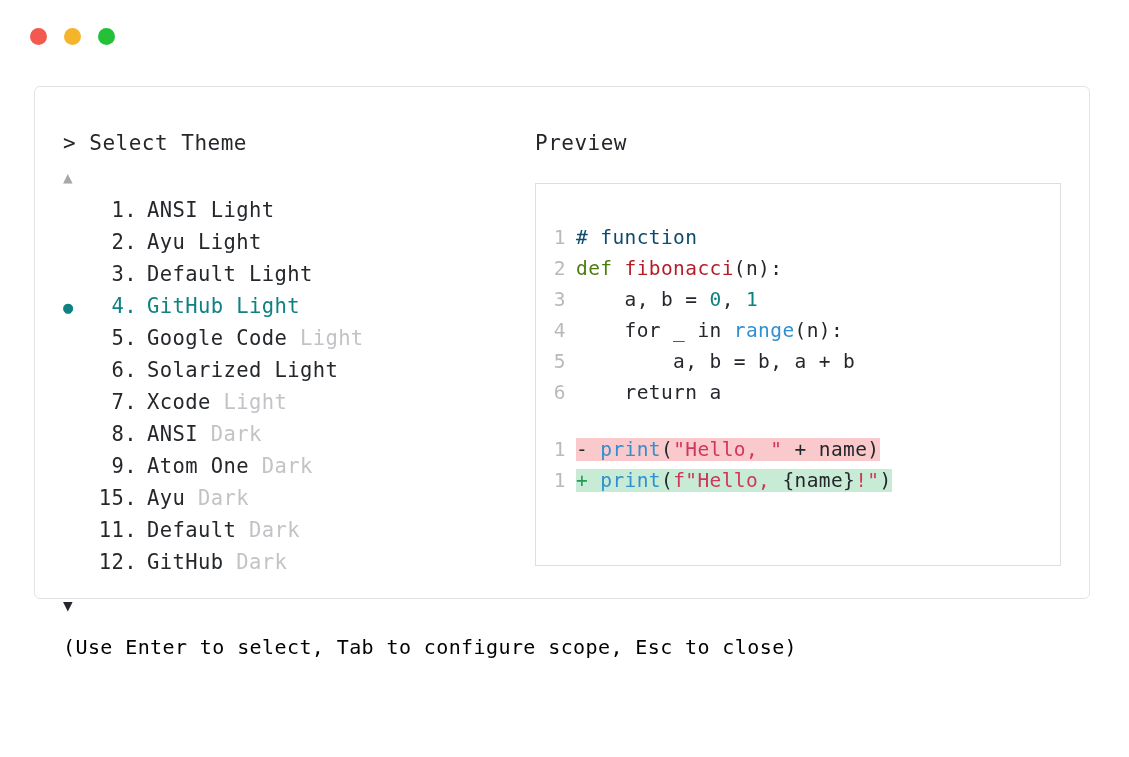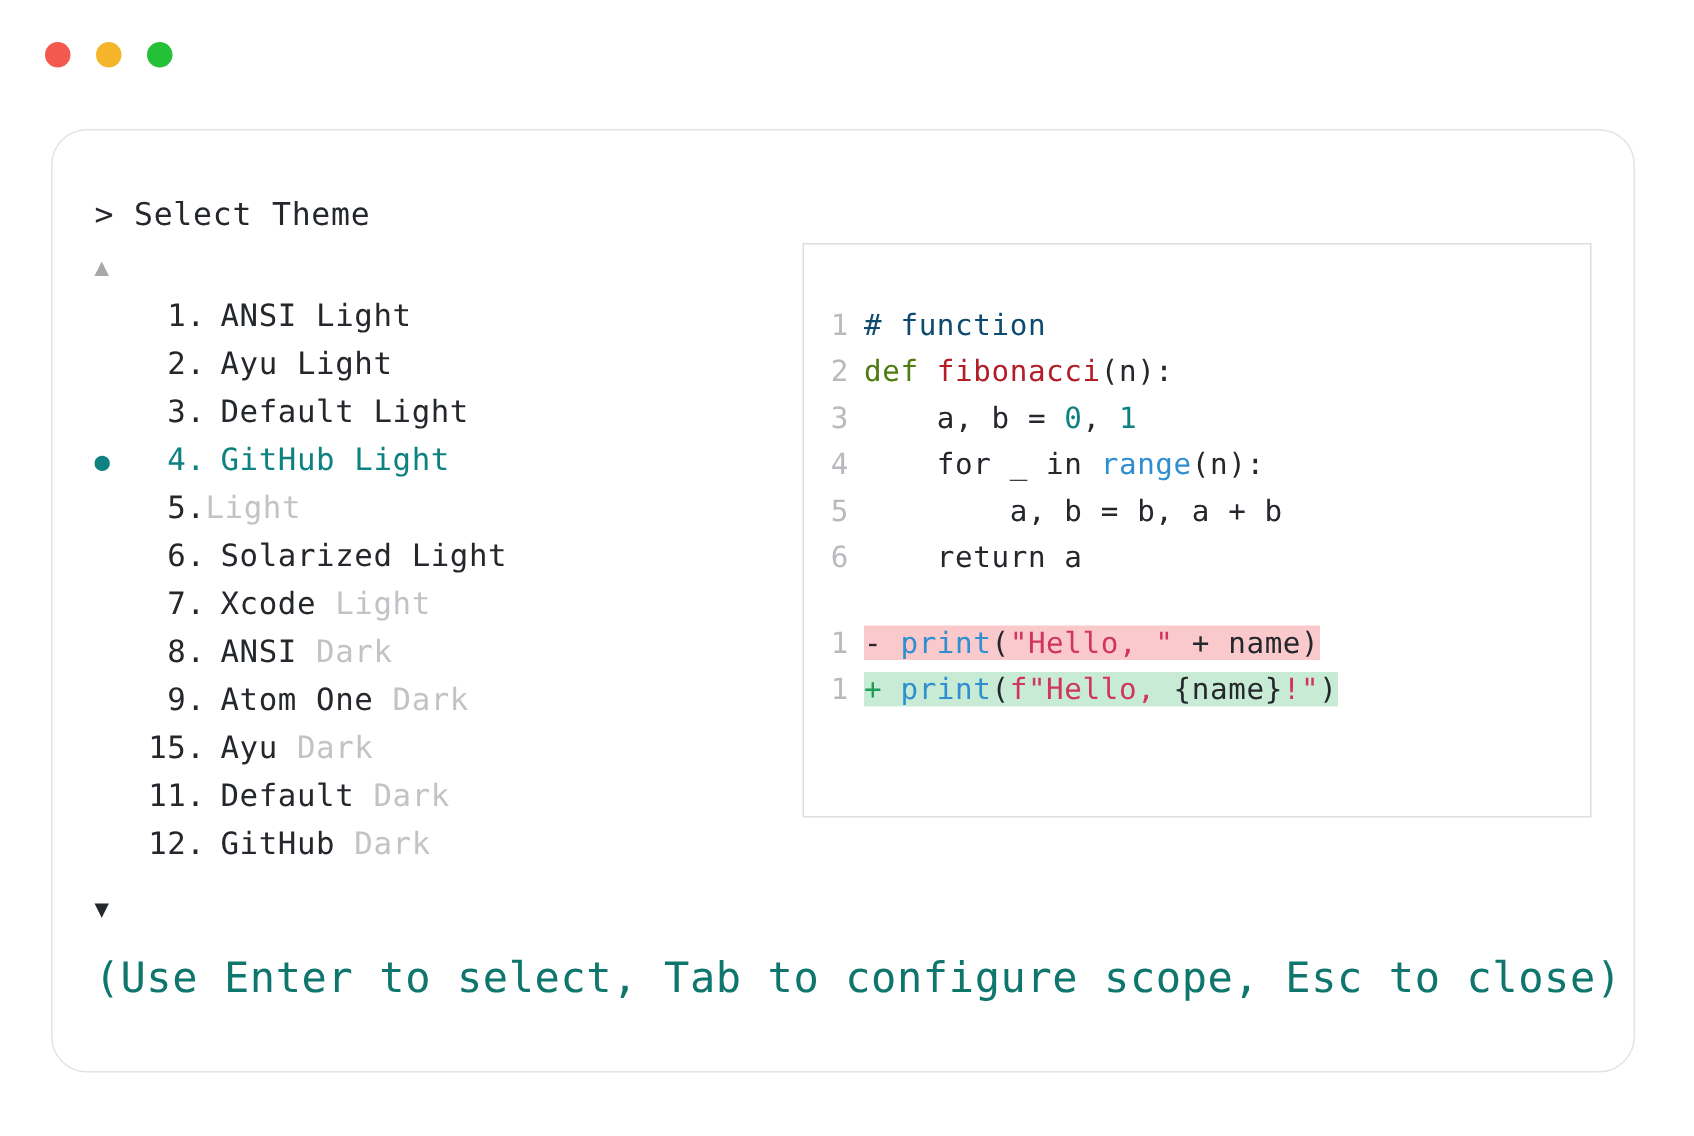--- a/index.html
+++ b/index.html
@@ -26,24 +26,24 @@
   }
   .dot { width: 17px; height: 17px; border-radius: 50%; }
   .dot-red    { background: #f4594f; }
   .dot-yellow { background: #f5b52a; }
   .dot-green  { background: #24c138; }
 
   
   .card {
     position: absolute;
     left: 34px; top: 86px;
-    width: 1056px; height: 629px;
+    width: 1056px; height: 513px;
     background: #ffffff;
     border: 1.5px solid #e3e3e5;
-    border-radius: 24px;
+    border-radius: 6px;
   }
 
   
   .left-pane {
     position: absolute;
     left: 28px; top: 46px;
     width: 470px;
   }
   .prompt-line {
     font-size: 21px;
@@ -91,22 +91,22 @@
   .theme-row.selected .num-col,
   .theme-row.selected .name-col,
   .theme-row.selected .variant { color: #0d8280; }
   .variant { color: #24272b; padding-left: 0; }
   .variant.dim { color: #c2c3c6; }
 
   
   .hint {
     position: absolute;
     left: 28px; top: 548px;
-    font-size: 28px;
-    color: #0f766e;
+    font-size: 20px;
+    color: #000000;
     letter-spacing: 0.4px;
     white-space: pre;
   }
 
   
   .right-pane {
     position: absolute;
     left: 500px; top: 46px;
     width: 530px;
   }
@@ -189,36 +189,37 @@
     <div class="left-pane">
       <div class="prompt-line">&gt; Select Theme</div>
 
       <div class="scroll-arrow up">▲</div>
 
       <div class="theme-list" id="theme-list">
           <div class="theme-row"><span class="bullet-col"> </span><span class="num-col">1.</span><span class="name-col">ANSI </span><span class="variant">Light</span></div>
           <div class="theme-row"><span class="bullet-col"> </span><span class="num-col">2.</span><span class="name-col">Ayu </span><span class="variant">Light</span></div>
           <div class="theme-row"><span class="bullet-col"> </span><span class="num-col">3.</span><span class="name-col">Default </span><span class="variant">Light</span></div>
           <div class="theme-row selected"><span class="bullet-col">●</span><span class="num-col">4.</span><span class="name-col">GitHub </span><span class="variant">Light</span></div>
-          <div class="theme-row"><span class="bullet-col"> </span><span class="num-col">5.</span><span class="variant dim">Light</span></div>
+          <div class="theme-row"><span class="bullet-col"> </span><span class="num-col">5.</span><span class="name-col">Google Code </span><span class="variant dim">Light</span></div>
           <div class="theme-row"><span class="bullet-col"> </span><span class="num-col">6.</span><span class="name-col">Solarized </span><span class="variant">Light</span></div>
           <div class="theme-row"><span class="bullet-col"> </span><span class="num-col">7.</span><span class="name-col">Xcode </span><span class="variant dim">Light</span></div>
           <div class="theme-row"><span class="bullet-col"> </span><span class="num-col">8.</span><span class="name-col">ANSI </span><span class="variant dim">Dark</span></div>
           <div class="theme-row"><span class="bullet-col"> </span><span class="num-col">9.</span><span class="name-col">Atom One </span><span class="variant dim">Dark</span></div>
           <div class="theme-row"><span class="bullet-col"> </span><span class="num-col">15.</span><span class="name-col">Ayu </span><span class="variant dim">Dark</span></div>
           <div class="theme-row"><span class="bullet-col"> </span><span class="num-col">11.</span><span class="name-col">Default </span><span class="variant dim">Dark</span></div>
           <div class="theme-row"><span class="bullet-col"> </span><span class="num-col">12.</span><span class="name-col">GitHub </span><span class="variant dim">Dark</span></div>
         </div>
 
       <div class="scroll-arrow down">▼</div>
     </div>
 
     <div class="hint">(Use Enter to select, Tab to configure scope, Esc to close)</div>
 
     <div class="right-pane">
+      <div class="preview-title">Preview</div>
       <div class="preview-box">
         <div id="code-lines">
             <div class="code-line"><span class="ln">1</span><span class="code-text"><span class="tok-comment"># function</span></span></div>
             <div class="code-line"><span class="ln">2</span><span class="code-text"><span class="tok-kw">def </span><span class="tok-fn">fibonacci</span><span class="tok-plain">(n):</span></span></div>
             <div class="code-line"><span class="ln">3</span><span class="code-text"><span class="tok-plain">    a, b = </span><span class="tok-num">0</span><span class="tok-plain">, </span><span class="tok-num">1</span></span></div>
             <div class="code-line"><span class="ln">4</span><span class="code-text"><span class="tok-plain">    for _ in </span><span class="tok-builtin">range</span><span class="tok-plain">(n):</span></span></div>
             <div class="code-line"><span class="ln">5</span><span class="code-text"><span class="tok-plain">        a, b = b, a + b</span></span></div>
             <div class="code-line"><span class="ln">6</span><span class="code-text"><span class="tok-plain">    return a</span></span></div>
           </div>
         <div class="blank-line"></div>

